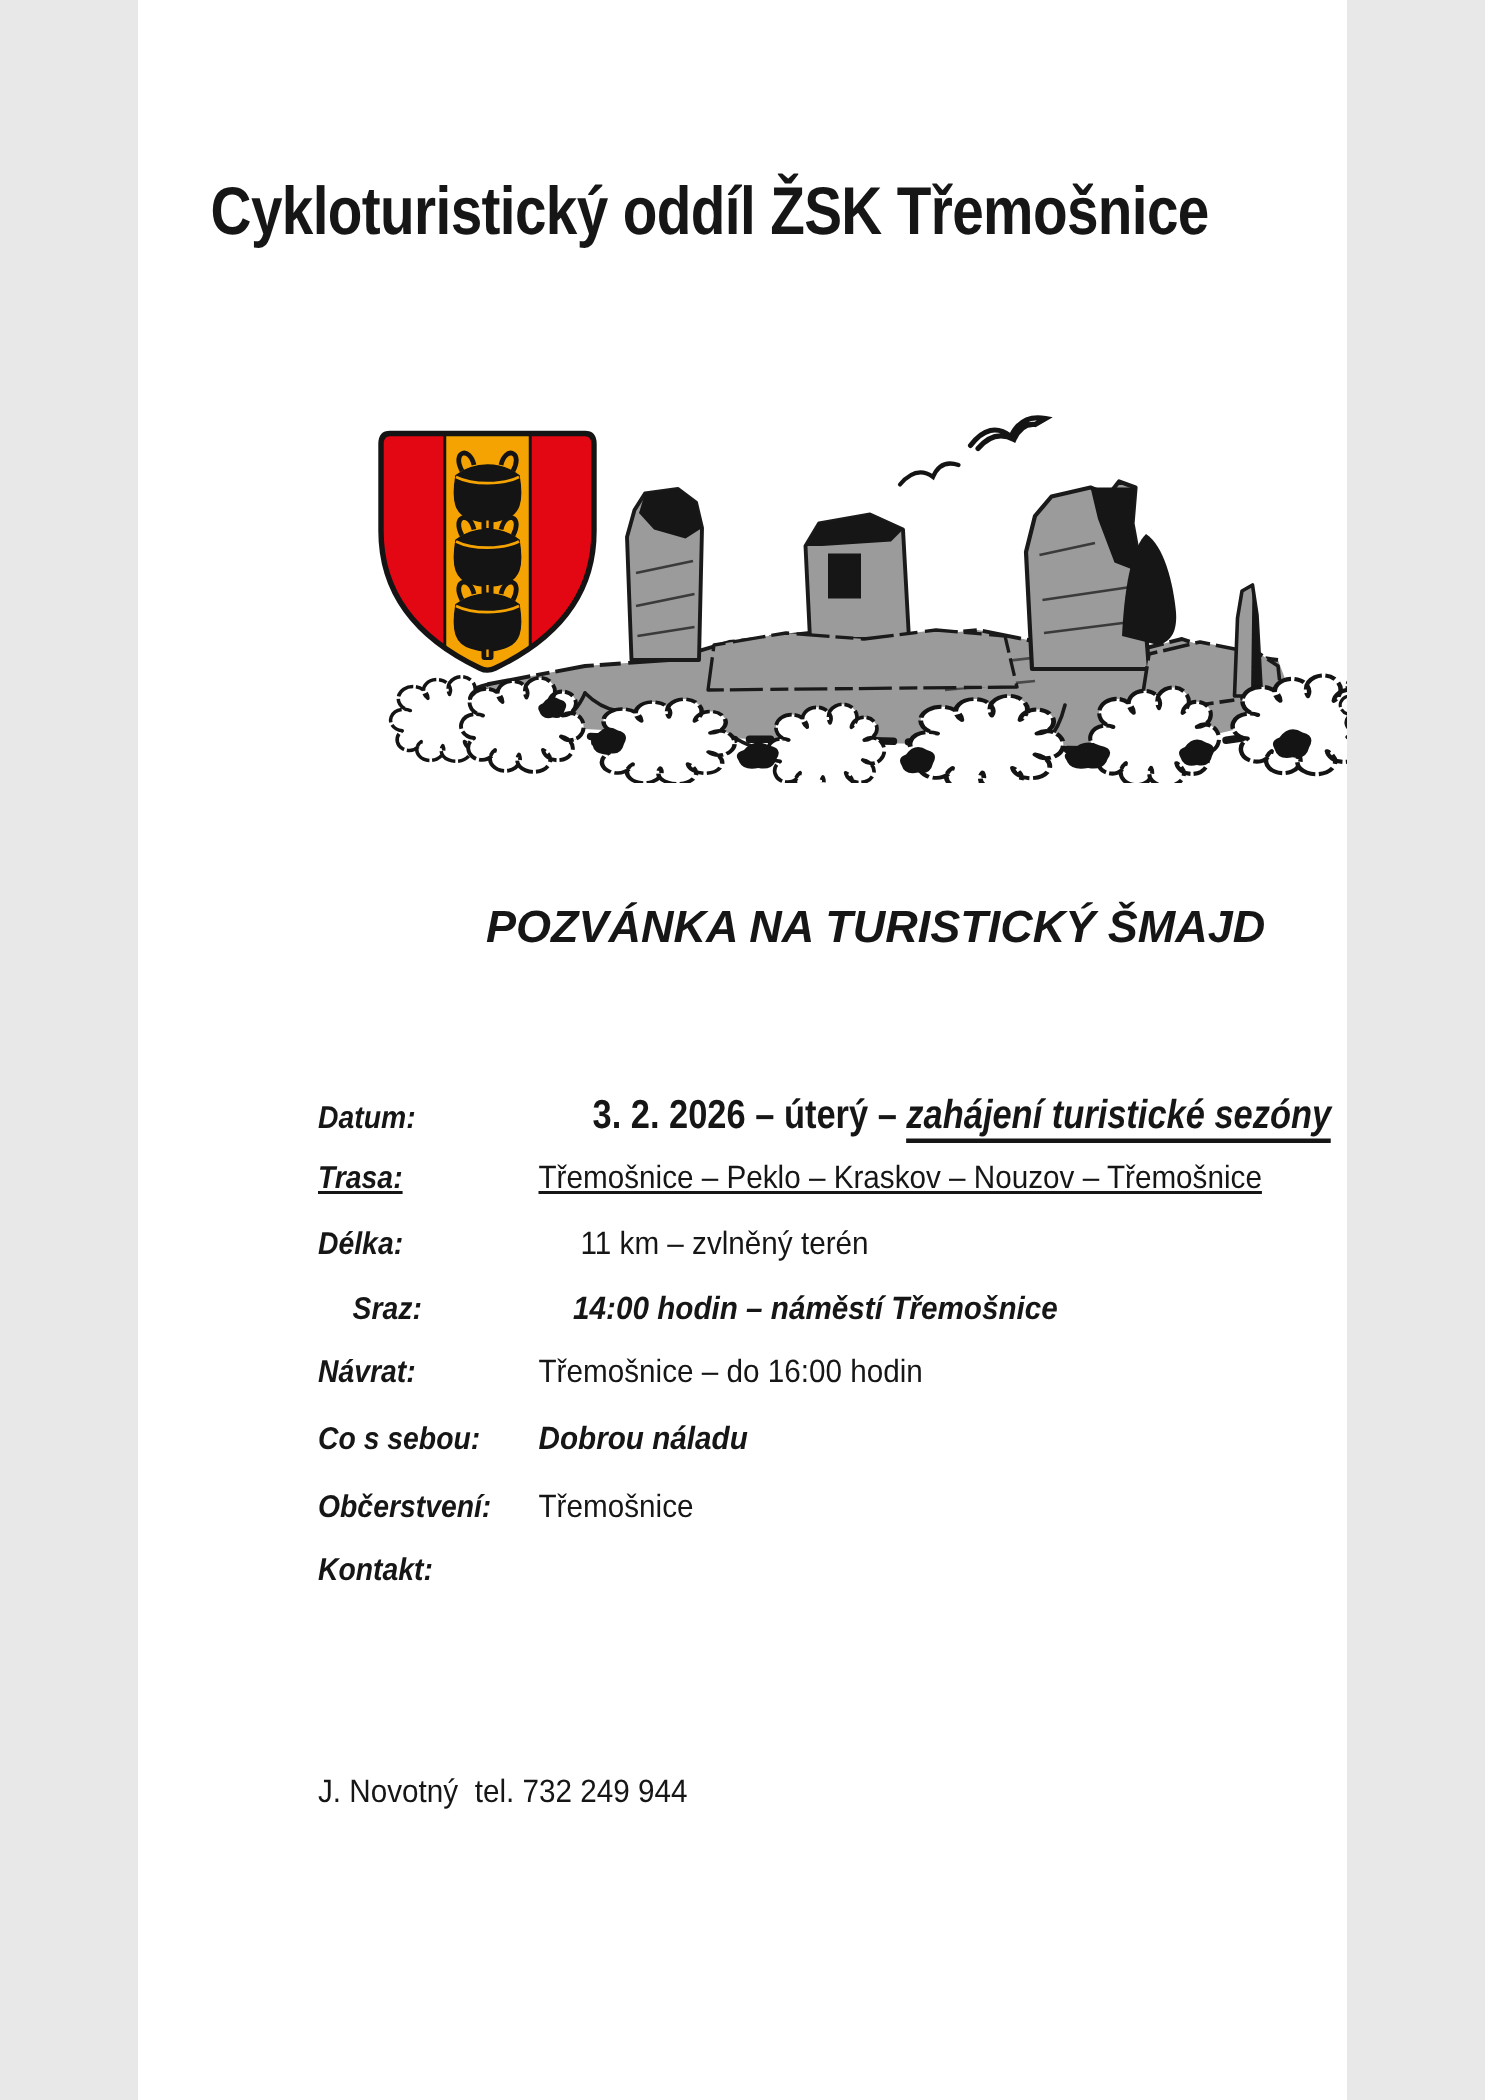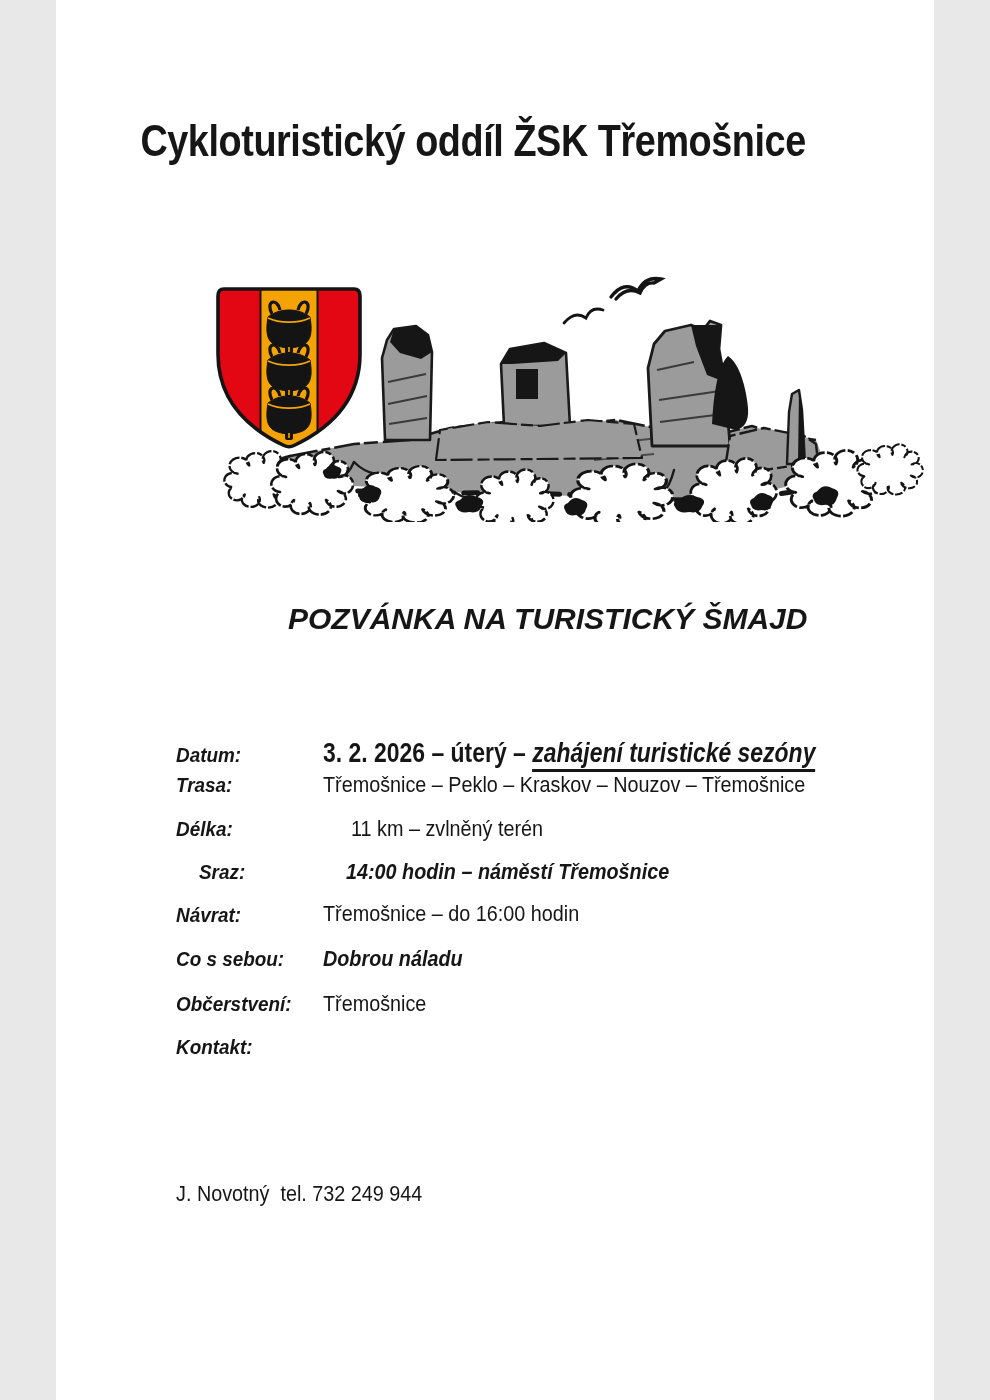--- a/index.html
+++ b/index.html
@@ -1,18 +1,18 @@
 <!DOCTYPE html>
 <html><head>
 <meta charset="utf-8">
 <style>
   html, body { margin: 0; padding: 0; background: #e8e8e8; }
   .page {
     position: relative;
-    width: 878px;
+    width: 806px;
     height: 1400px;
     margin: 0 auto;
     background: #ffffff;
     font-family: "Liberation Sans", sans-serif;
     color: #161616;
     overflow: hidden;
   }
 
   
   .title {
@@ -66,25 +66,25 @@
     height: 360px;
     margin: 0;
   }
   .detail-row {
     position: absolute;
     left: 0;
     display: flex;
     align-items: baseline;
     white-space: pre;
   }
-  .row-datum       { top: 16px; }
-  .row-trasa       { top: 51px; }
+  .row-datum       { top: 6px; gap: 36px; }
+  .row-trasa       { top: 51px; text-decoration: underline; }
   .row-delka       { top: 95px; gap: 28px; }
   .row-sraz        { top: 138px; margin-left: 23px; }
-  .row-navrat      { top: 180px; align-items: center; }
+  .row-navrat      { top: 180px; }
   .row-cosebou     { top: 225px; }
   .row-obcerstveni { top: 270px; }
   .row-kontakt     { top: 313px; flex-direction: column; }
 
   .detail-label {
     flex: 0 0 147px;
     width: 147px;
     font-size: 21px;
     font-weight: bold;
     font-style: italic;

